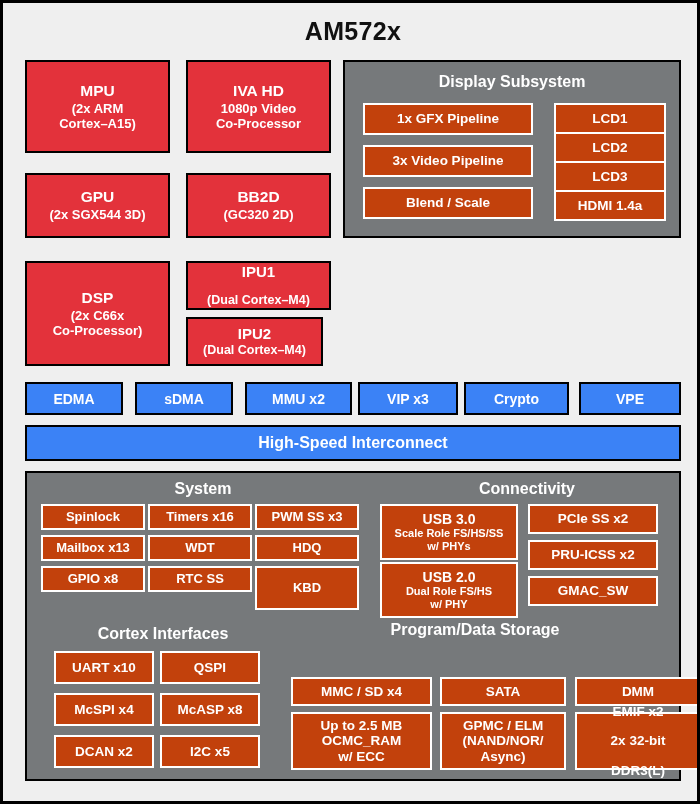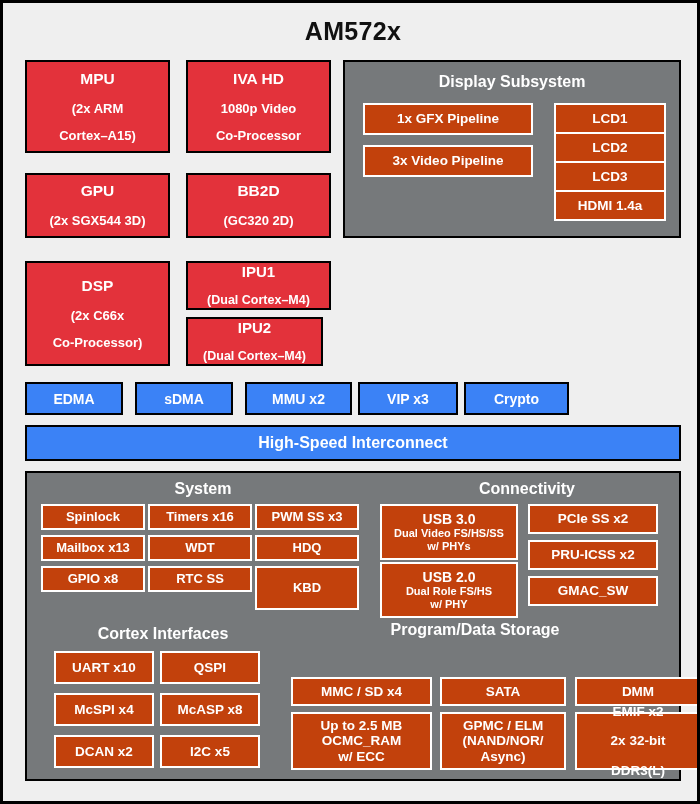--- a/index.html
+++ b/index.html
@@ -39,21 +39,20 @@
     box-sizing: border-box;
     background: #e3323b;
     border: 2px solid #000000;
     color: #ffffff;
     display: flex;
     flex-direction: column;
     align-items: center;
     justify-content: center;
     text-align: center;
     line-height: 1.18;
-    gap: 12px;
   }
   .core-block .ttl {
     font-size: 15.5px;
     font-weight: bold;
     margin-bottom: 1px;
   }
   .core-block .sub {
     font-size: 13px;
     font-weight: bold;
   }
@@ -160,20 +159,23 @@
 
   <div class="panel" style="left:340px; top:57px; width:338px; height:178px;">
     <div class="panel-title" style="left:0; top:11px; width:334px;">Display Subsystem</div>
 
     <div class="sub-box" style="left:18px; top:41px; width:170px; height:32px;">
       <span class="ln">1x GFX Pipeline</span>
     </div>
     <div class="sub-box" style="left:18px; top:83px; width:170px; height:32px;">
       <span class="ln">3x Video Pipeline</span>
     </div>
+    <div class="sub-box" style="left:18px; top:125px; width:170px; height:32px;">
+      <span class="ln">Blend / Scale</span>
+    </div>
 
     <div class="sub-box" style="left:209px; top:41px; width:112px; height:31px;">
       <span class="ln">LCD1</span>
     </div>
     <div class="sub-box" style="left:209px; top:70px; width:112px; height:31px;">
       <span class="ln">LCD2</span>
     </div>
     <div class="sub-box" style="left:209px; top:99px; width:112px; height:31px;">
       <span class="ln">LCD3</span>
     </div>
@@ -190,20 +192,23 @@
   </div>
   <div class="gray-bar" style="left:242px; top:379px; width:107px; height:33px;">
     <span>MMU x2</span>
   </div>
   <div class="gray-bar" style="left:355px; top:379px; width:100px; height:33px;">
     <span>VIP x3</span>
   </div>
   <div class="gray-bar" style="left:461px; top:379px; width:105px; height:33px;">
     <span>Crypto</span>
   </div>
+  <div class="gray-bar" style="left:576px; top:379px; width:102px; height:33px;">
+    <span>VPE</span>
+  </div>
 
   <div class="gray-bar wide" style="left:22px; top:422px; width:656px; height:36px;">
     <span>High-Speed Interconnect</span>
   </div>
 
   <div class="panel" style="left:22px; top:468px; width:656px; height:310px;">
 
     <div class="panel-title" style="left:6px; top:7px; width:340px;">System</div>
 
     <div class="sub-box thin" style="left:14px; top:31px; width:104px; height:26px;">
@@ -233,21 +238,21 @@
       <span>RTC SS</span>
     </div>
     <div class="sub-box thin" style="left:228px; top:93px; width:104px; height:44px;">
       <span>KBD</span>
     </div>
 
     <div class="panel-title" style="left:350px; top:7px; width:300px;">Connectivity</div>
 
     <div class="sub-box" style="left:353px; top:31px; width:138px; height:56px;">
       <span class="ttl">USB 3.0</span>
-      <span class="sub">Dual Video FS/HS/SS</span>
+      <span class="sub">Scale Role FS/HS/SS</span>
       <span class="sub">w/ PHYs</span>
     </div>
     <div class="sub-box" style="left:353px; top:89px; width:138px; height:56px;">
       <span class="ttl">USB 2.0</span>
       <span class="sub">Dual Role FS/HS</span>
       <span class="sub">w/ PHY</span>
     </div>
 
     <div class="sub-box" style="left:501px; top:31px; width:130px; height:30px;">
       <span class="ln">PCIe SS x2</span>

